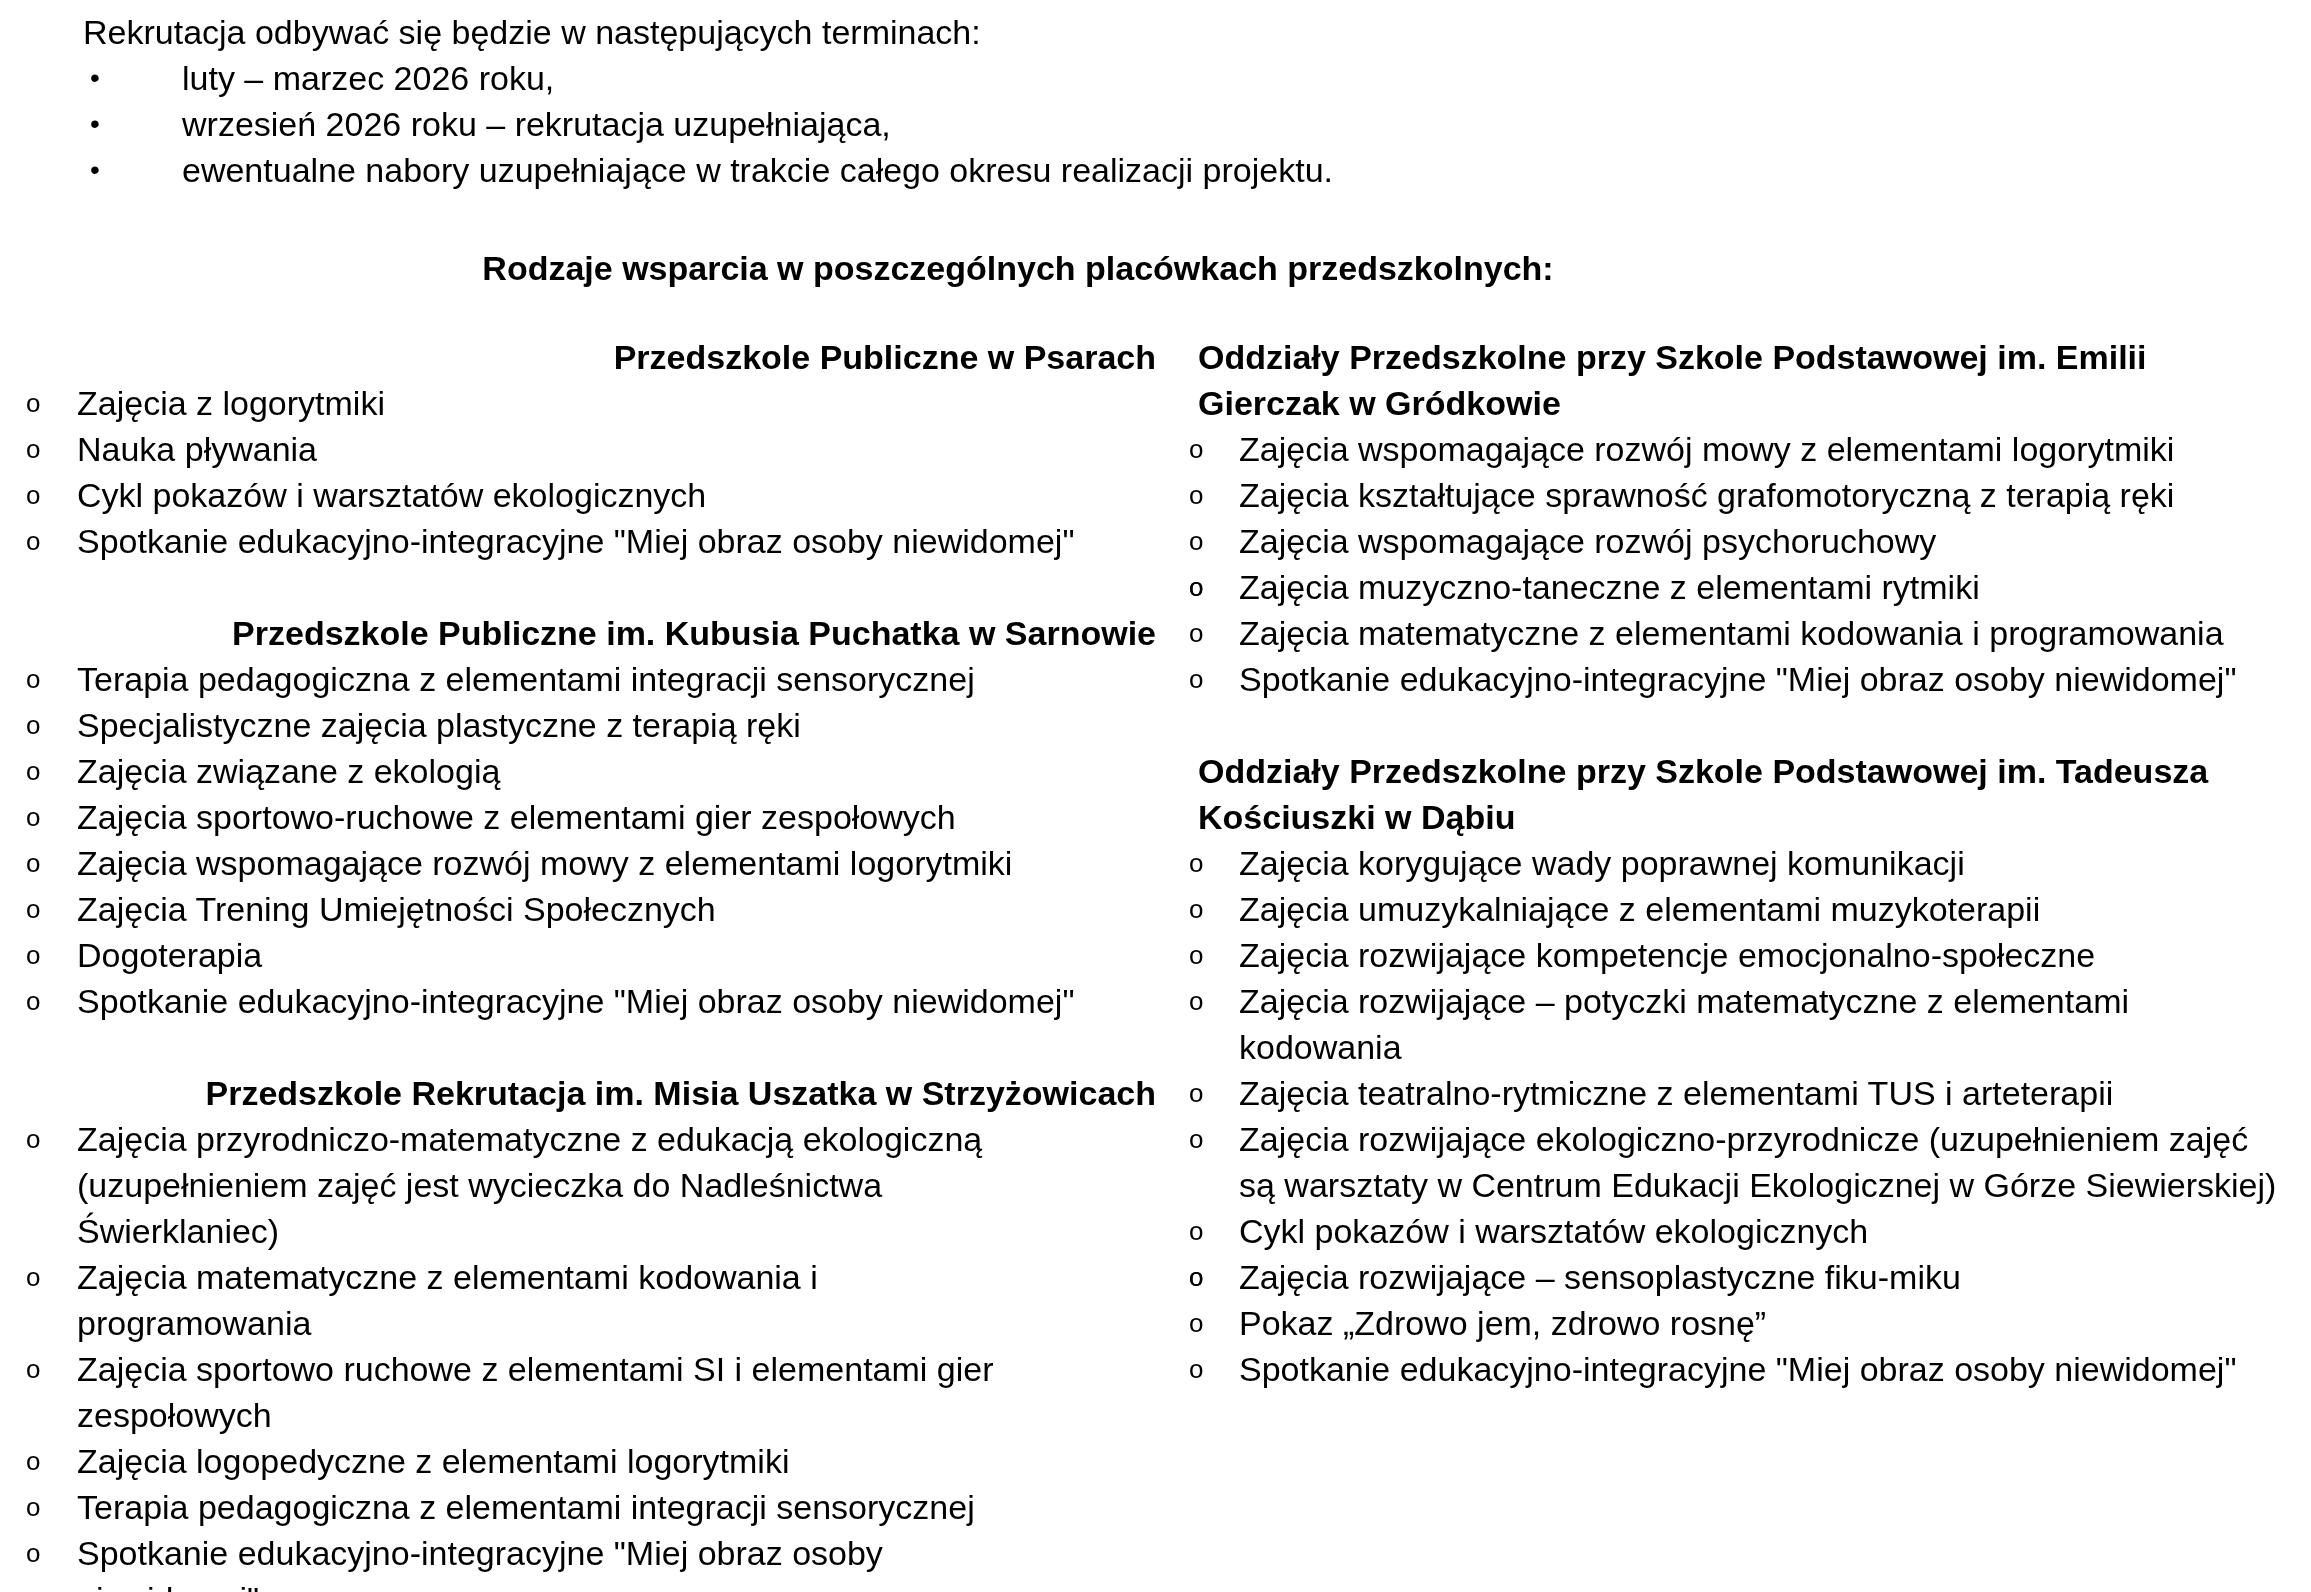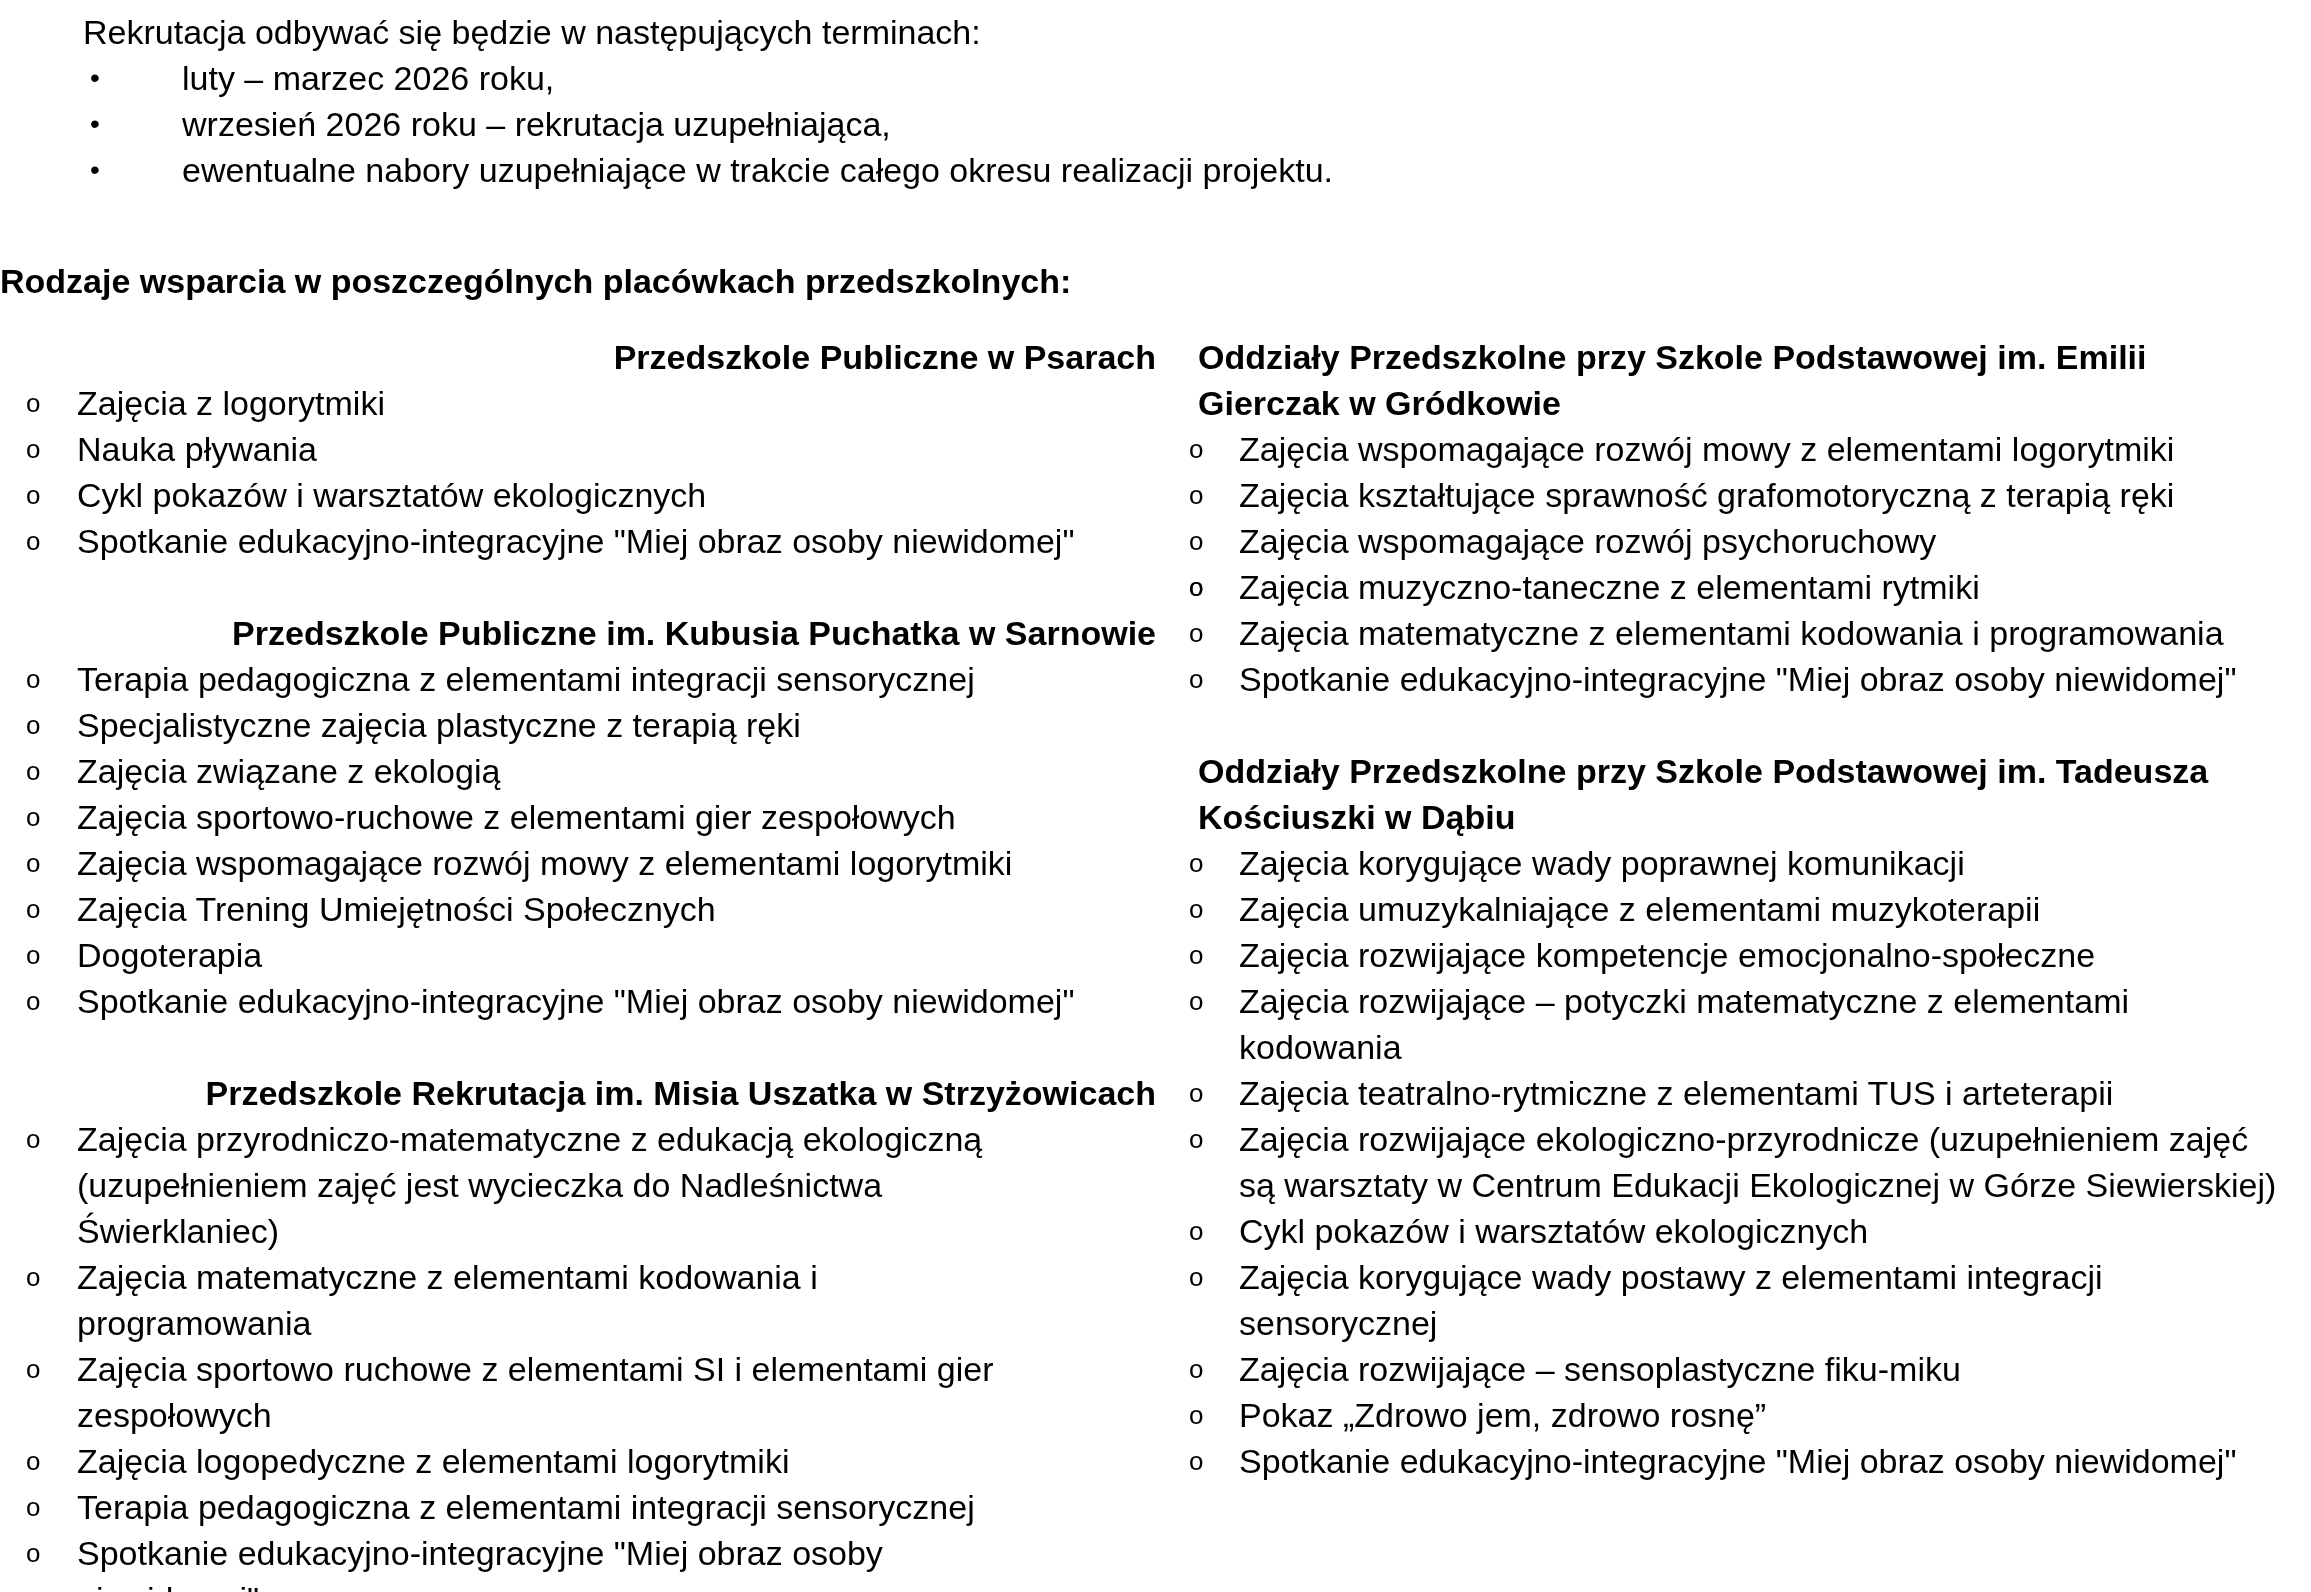--- a/index.html
+++ b/index.html
@@ -6,21 +6,21 @@
   body {
     width:2312px; height:1592px; position:relative; overflow:hidden;
     font-family:"Liberation Sans", sans-serif; color:#000; font-size:34px;
   }
   .line { position:absolute; white-space:nowrap; line-height:46px; height:46px; }
   .intro { left:39px; top:9.3px;margin-left:44px; }
   .terms { position:absolute; left:0; top:55px; margin:0; padding:0; list-style:none; }
   .terms li { position:relative; height:46px; line-height:46px; white-space:nowrap; }
   .terms .dot { position:absolute; left:90px; top:0; font-size:28px; }
   .terms .txt { position:absolute; left:142px; top:0;margin-left:40px; }
-  .title { position:absolute; left:0; width:2036px; top:258px; text-align:left; font-weight:bold; line-height:46px; }
+  .title { position:absolute; left:0; width:2036px; top:245px; text-align:center; font-weight:bold; line-height:46px; }
   .col { position:absolute; top:334px; }
   .col.left { left:0; width:1156px; }
   .col.right { left:1163px; width:1149px; }
   .section { margin-bottom:46px; }
   .section h2 { margin:0; font-size:34px; font-weight:bold; line-height:46px; }
   .col.left h2 { padding-left:37px;text-align:right; }
   .col.right h2 { padding-left:35px; width:1072px; }
   .section ul { list-style:none; margin:0; padding:0; }
   .section li { position:relative; line-height:46px; }
   .col.left li { padding-left:77px; }
@@ -103,20 +103,20 @@
   <div class="section">
     <h2>Oddziały Przedszkolne przy Szkole Podstawowej im. Tadeusza Kościuszki w Dąbiu</h2>
     <ul>
       <li><span class="circ">o</span><span>Zajęcia korygujące wady poprawnej komunikacji</span></li>
       <li><span class="circ">o</span><span>Zajęcia umuzykalniające z elementami muzykoterapii</span></li>
       <li><span class="circ">o</span><span>Zajęcia rozwijające kompetencje emocjonalno-społeczne</span></li>
       <li><span class="circ">o</span><span>Zajęcia rozwijające – potyczki matematyczne z elementami kodowania</span></li>
       <li><span class="circ">o</span><span>Zajęcia teatralno-rytmiczne z elementami TUS i arteterapii</span></li>
       <li><span class="circ">o</span><span>Zajęcia rozwijające ekologiczno-przyrodnicze (uzupełnieniem zajęć są warsztaty w Centrum Edukacji Ekologicznej w Górze Siewierskiej)</span></li>
       <li><span class="circ">o</span><span>Cykl pokazów i warsztatów ekologicznych</span></li>
-      <li><span class="circ">o</span><span>Zajęcia korygujące wady postawy z elementami integracji sensorycznej</span></li>
+      <li><span class="circ">o</span></li>
       <li><span class="circ">o</span><span>Zajęcia rozwijające – sensoplastyczne fiku-miku</span></li>
       <li><span class="circ">o</span><span>Pokaz „Zdrowo jem, zdrowo rosnę”</span></li>
       <li><span class="circ">o</span><span>Spotkanie edukacyjno-integracyjne "Miej obraz osoby niewidomej"</span></li>
     </ul>
   </div>
 </div>
 
 
 </body></html>

